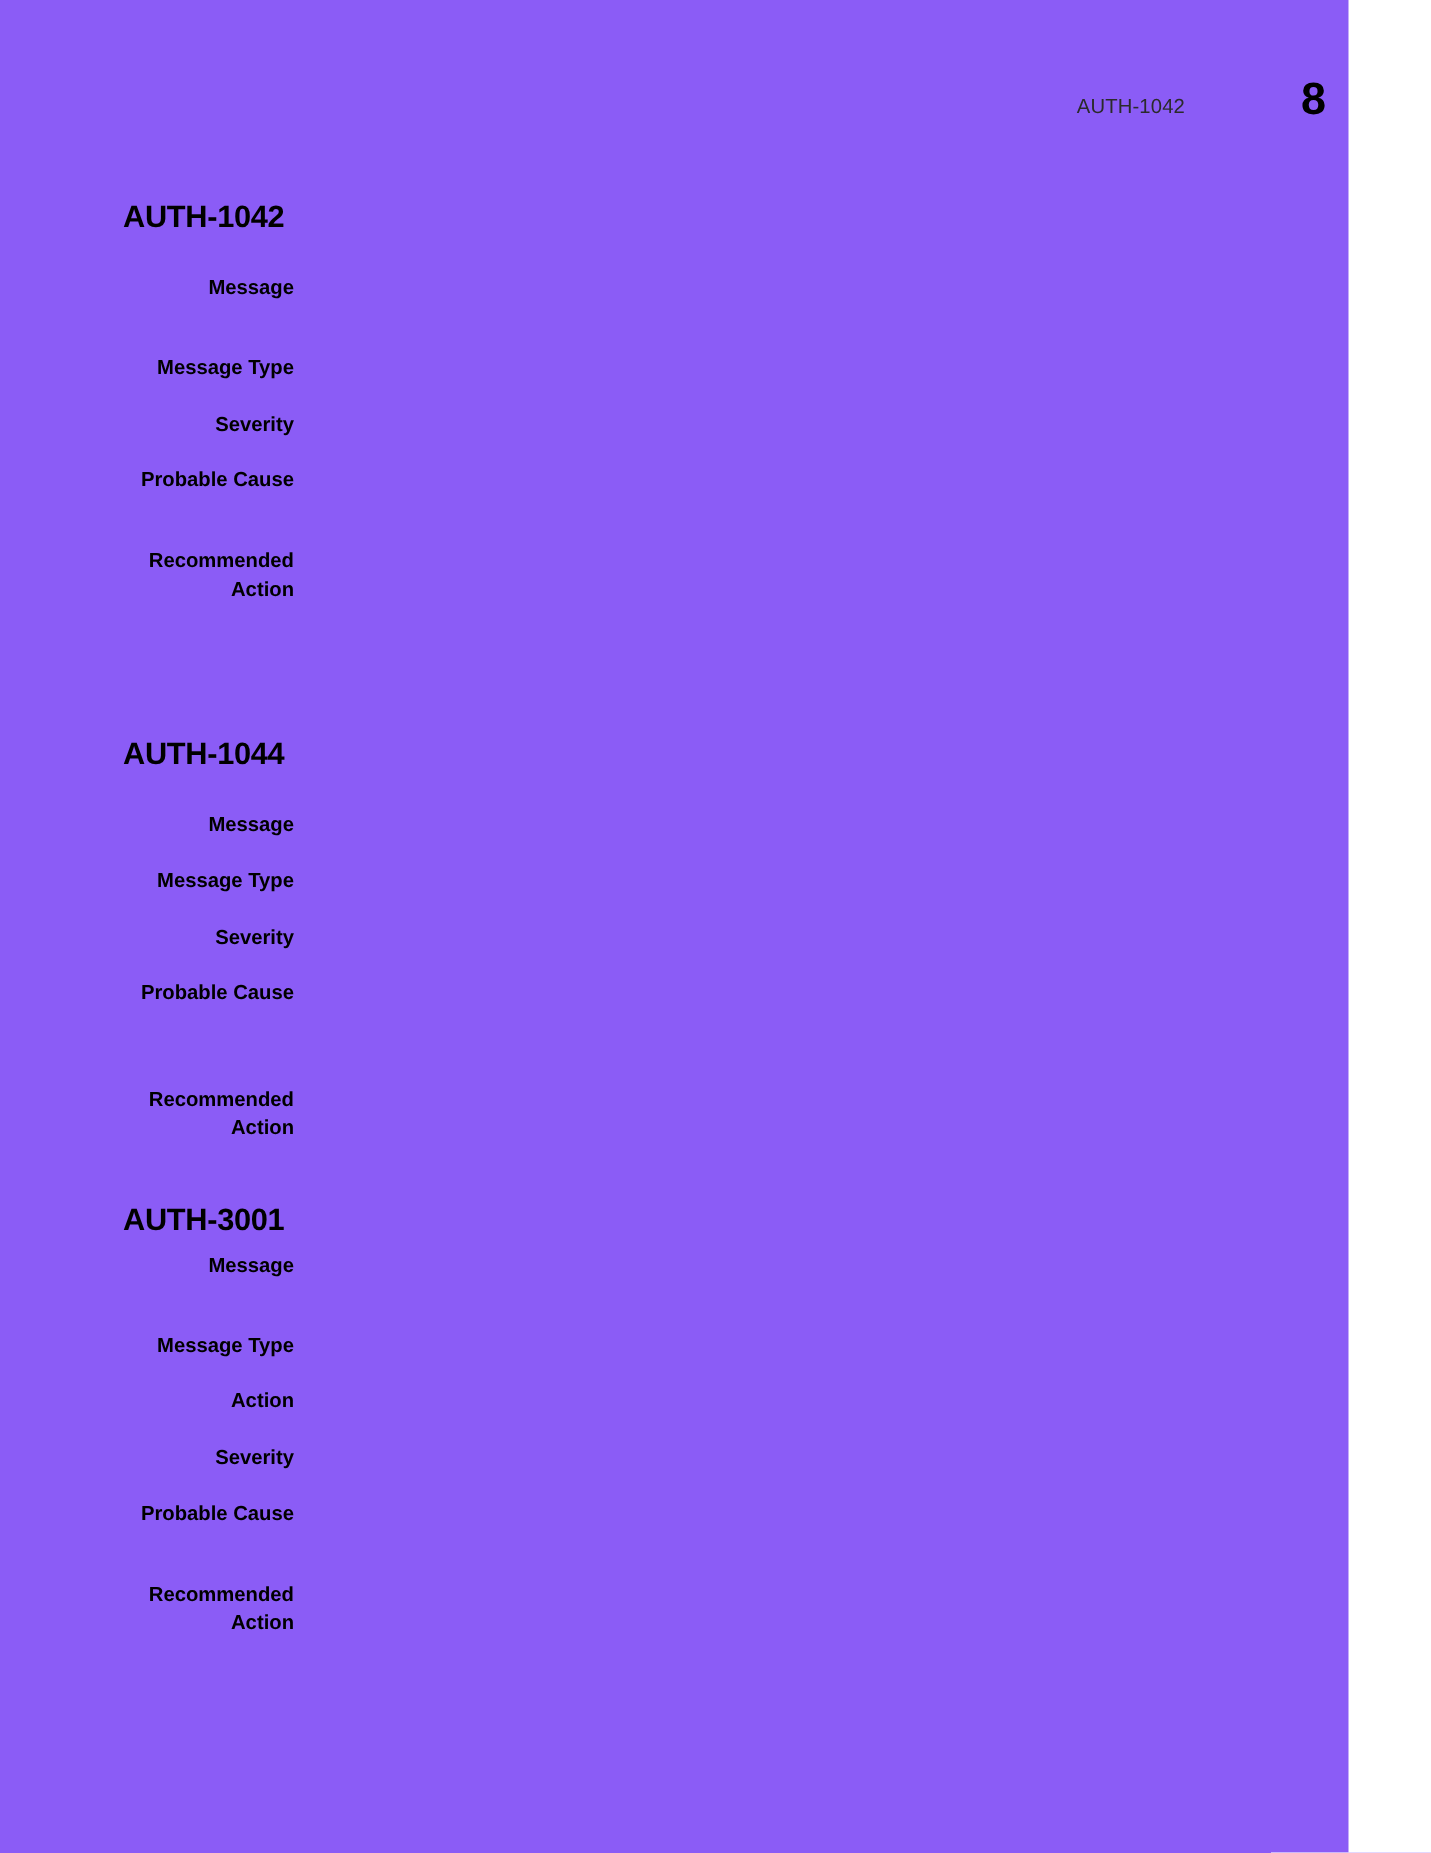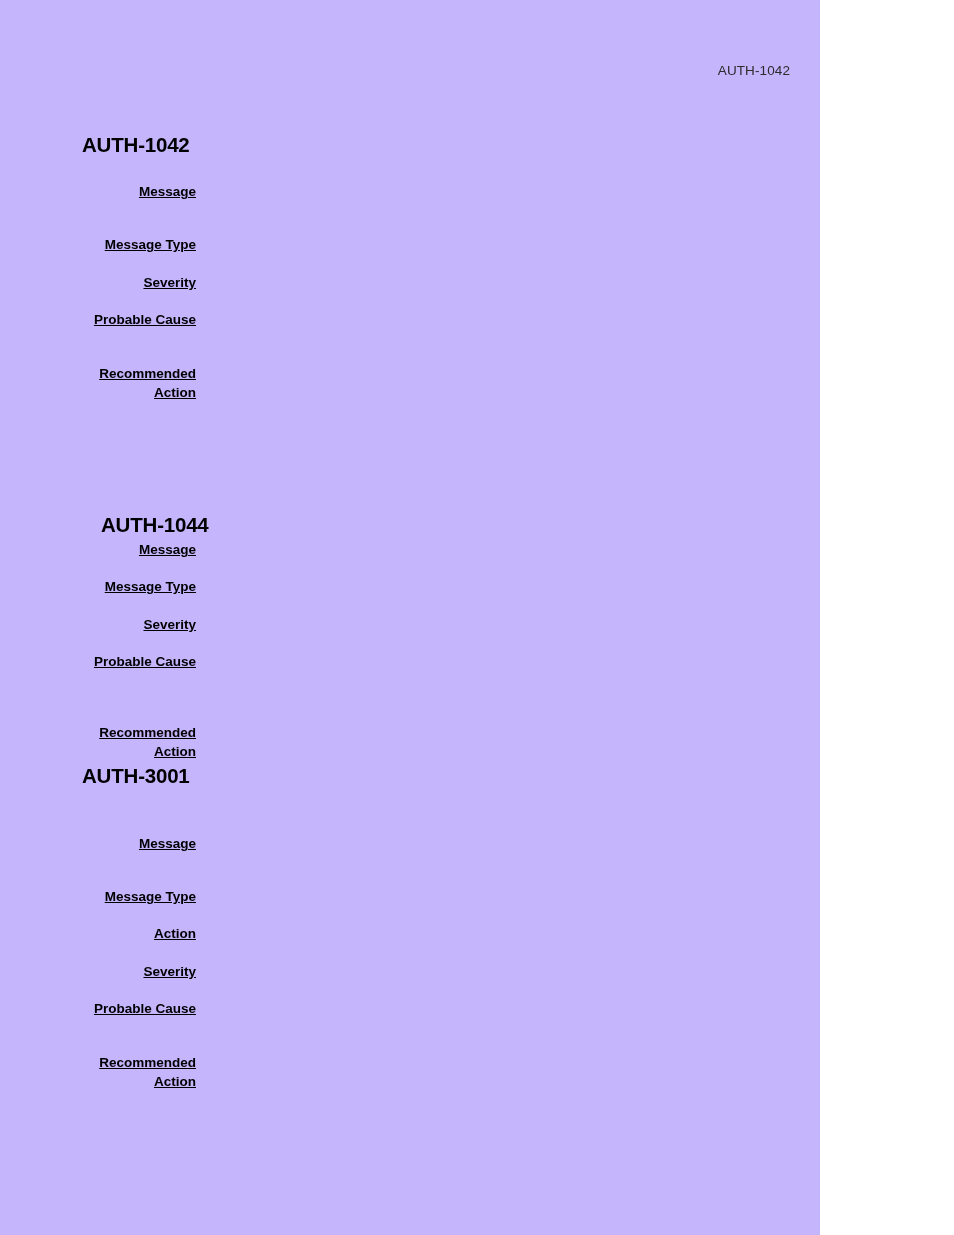--- a/index.html
+++ b/index.html
@@ -12,24 +12,24 @@
     width: 954px;
     height: 1235px;
     position: relative;
     font-family: "Liberation Sans", sans-serif;
     color: #000000;
     -webkit-font-smoothing: antialiased;
   }
 
   .page {
     position: relative;
-    width: 820px;
+    width: 899px;
     height: 1235px;
     overflow: hidden;
-    background: #c4b5fd;
+    background: #8b5cf6;
   }
 
   
   .running-header {
     position: absolute;
     top: 0;
     left: 0;
     width: 954px;
     height: 110px;
   }
@@ -91,21 +91,20 @@
     position: absolute;
     left: 0;
     width: 196px;
     text-align: right;
     font-size: 13.5px;
     font-weight: 700;
     line-height: 19px;
     letter-spacing: 0px;
     color: #000000;
     white-space: pre-line;
-    text-decoration: underline;
   }
 
   .field-value {
     position: absolute;
     left: 216px;
     width: 660px;
     text-align: left;
     font-size: 13.5px;
     font-weight: 400;
     line-height: 19px;
@@ -143,21 +142,21 @@
           <div class="field-label">Probable Cause</div>
           <div class="field-value"></div>
         </div>
         <div class="field-row" style="top: 364px;">
           <div class="field-label">Recommended
 Action</div>
           <div class="field-value"></div>
         </div>
       </div>
       <div class="section" style="top: 0px;">
-        <div class="section-heading" style="top: 515px; margin-left: 19px;">AUTH-1044</div>
+        <div class="section-heading" style="top: 493px;">AUTH-1044</div>
         <div class="field-row" style="top: 540px;">
           <div class="field-label">Message</div>
           <div class="field-value"></div>
         </div>
         <div class="field-row" style="top: 577px;">
           <div class="field-label">Message Type</div>
           <div class="field-value"></div>
         </div>
         <div class="field-row" style="top: 615px;">
           <div class="field-label">Severity</div>
@@ -167,21 +166,21 @@
           <div class="field-label">Probable Cause</div>
           <div class="field-value"></div>
         </div>
         <div class="field-row" style="top: 723px;">
           <div class="field-label">Recommended
 Action</div>
           <div class="field-value"></div>
         </div>
       </div>
       <div class="section" style="top: 0px;">
-        <div class="section-heading" style="top: 766px;">AUTH-3001</div>
+        <div class="section-heading" style="top: 804px;">AUTH-3001</div>
         <div class="field-row" style="top: 834px;">
           <div class="field-label">Message</div>
           <div class="field-value"></div>
         </div>
         <div class="field-row" style="top: 887px;">
           <div class="field-label">Message Type</div>
           <div class="field-value"></div>
         </div>
         <div class="field-row" style="top: 924px;">
           <div class="field-label">Action</div>

